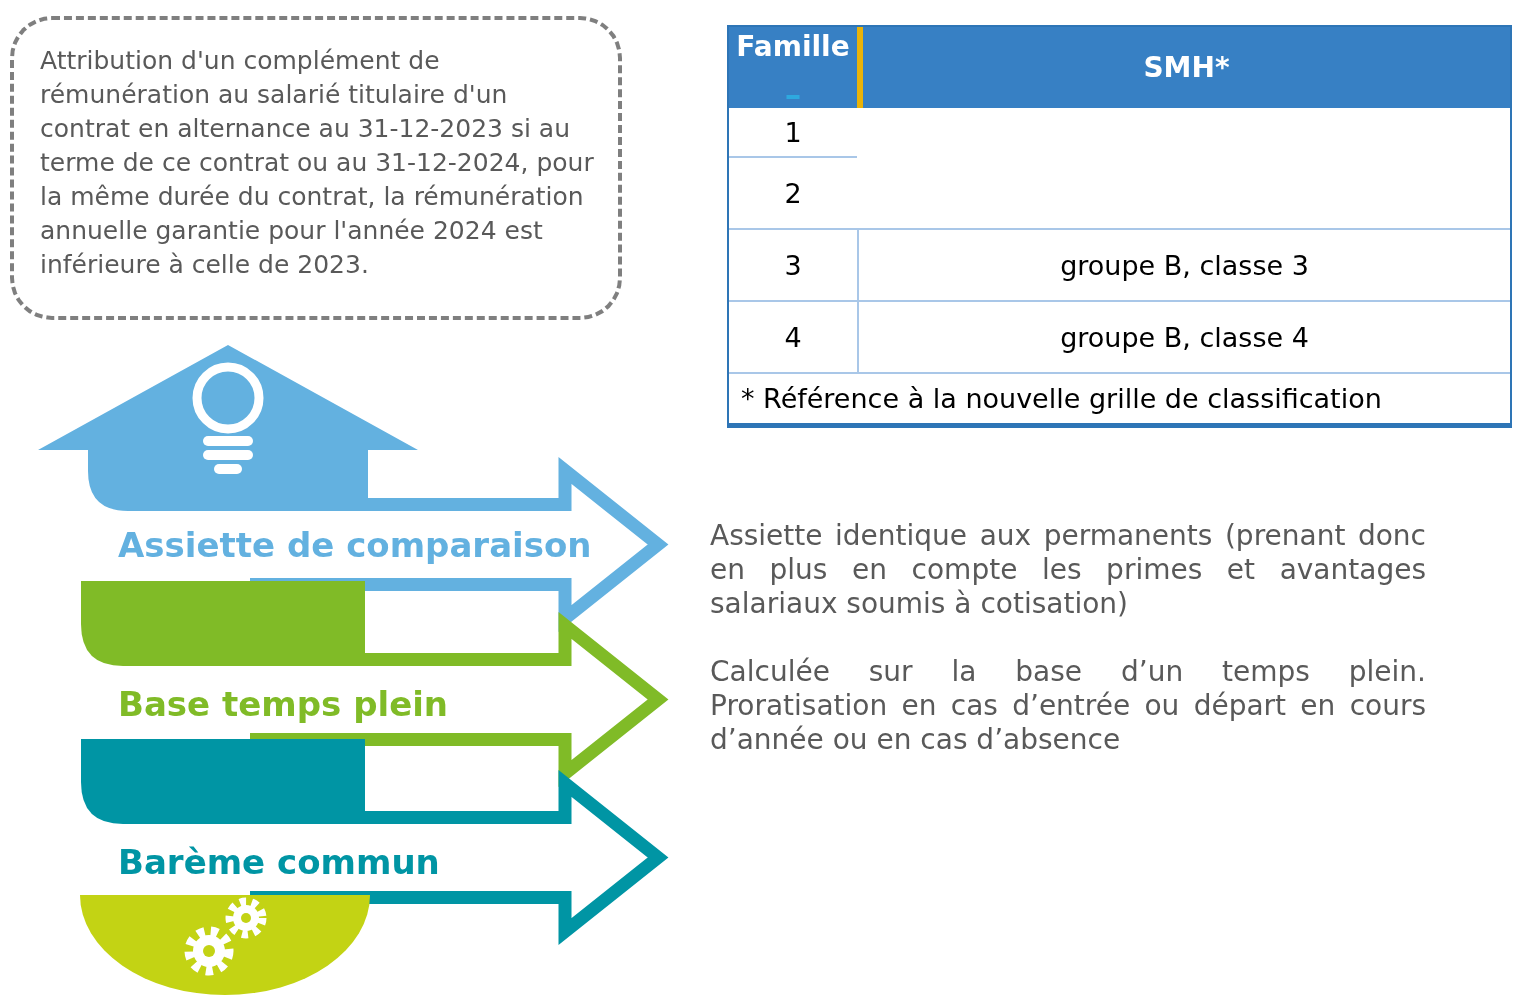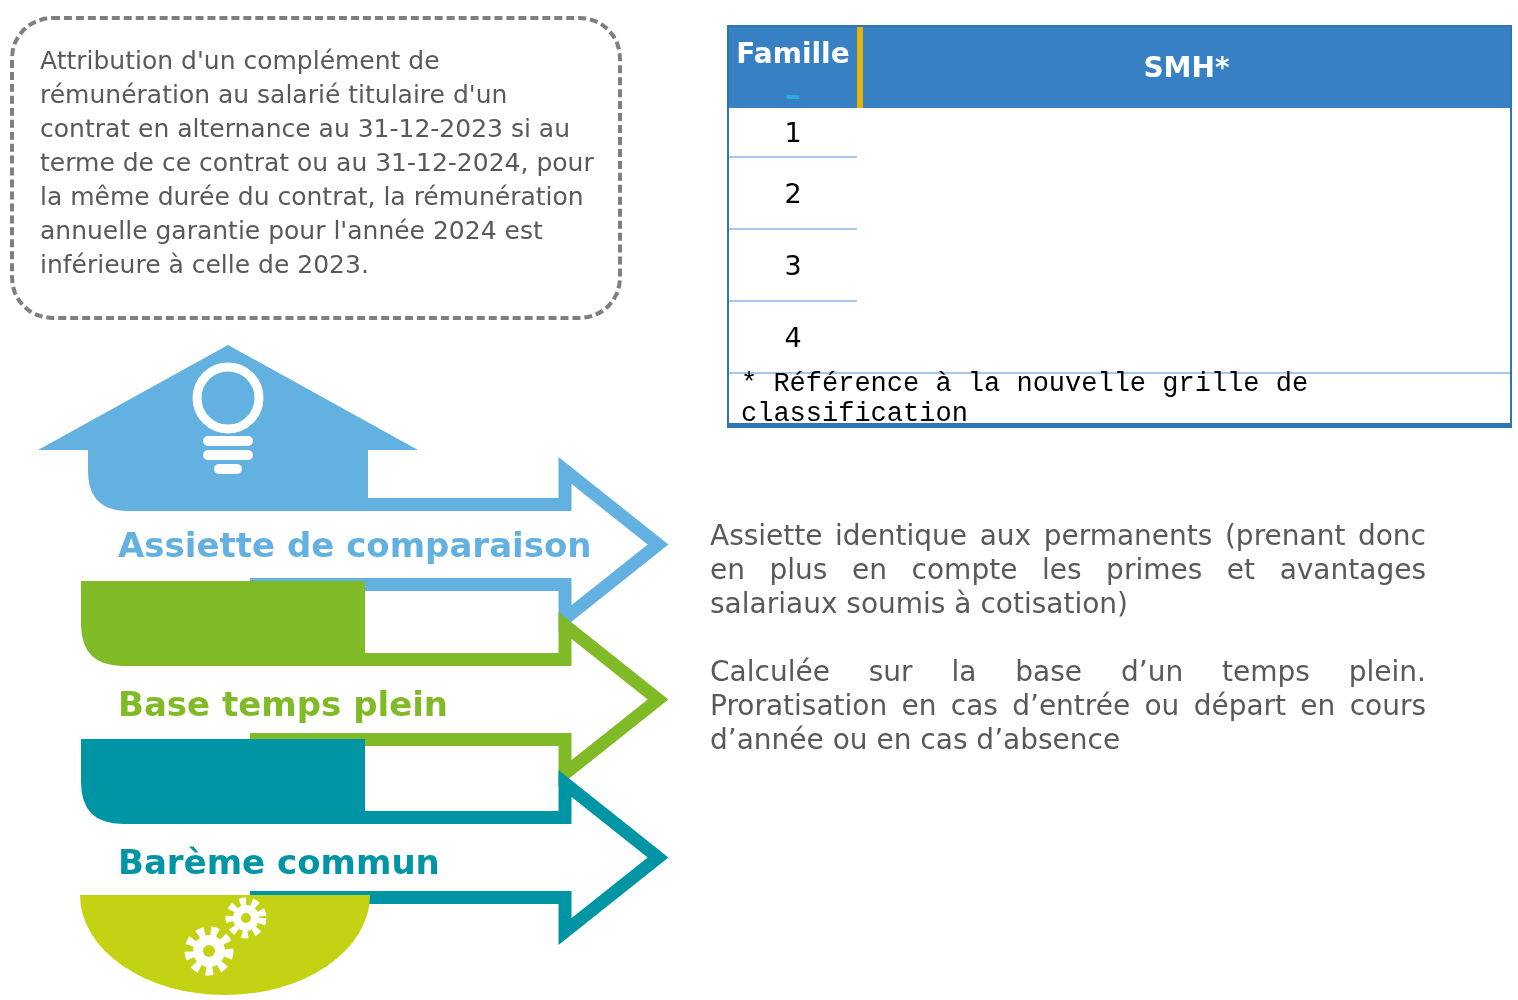--- a/index.html
+++ b/index.html
@@ -18,30 +18,30 @@
   .tbl{
     position:absolute;left:727px;top:25px;width:785px;box-sizing:border-box;
     border:2px solid #2e75b6;border-bottom-width:5px;background:#fff;
   }
   .trow{display:flex;}
   .cell{display:flex;align-items:center;justify-content:center;box-sizing:border-box;}
   .c1{flex:0 0 128px;width:128px;}
   .c2{flex:1;}
   .hrow{height:81px;background:#3780c4;}
   .hcell{color:#ffffff;font-weight:bold;font-size:28px;}
-  .hcell.c1{align-items:flex-start;padding-top:10px;position:relative;border-radius:14px;}
+  .hcell.c1{align-items:flex-start;padding-top:3px;position:relative;border-radius:14px;}
   .hcell.c2{border-left:6px solid #eab308;}
   .famdash{position:absolute;left:50%;transform:translateX(-50%);bottom:9px;width:13px;height:4px;background:#2ea9df;}
   .r1{height:48px;}
   .r{height:72px;}
   .drow .cell{font-size:27px;color:#000;}
   .drow .c2{border-left:2px solid #a9c7e8;}
   .drow + .drow .cell{border-top:2px solid #a9c7e8;}
   .frow{height:49px;border-top:2px solid #a9c7e8;}
-  .frow .cell{justify-content:flex-start;padding-left:12px;font-size:27px;color:#000;font-family:Liberation Mono, monospace;}
+  .frow .cell{justify-content:flex-start;padding-left:12px;font-size:27px;color:#000;}
   
   .desc{position:absolute;color:#595959;font-size:28px;line-height:34px;text-align:justify;}
   .desc1{left:710px;top:519px;width:716px;}
   .desc2{left:710px;top:655px;width:716px;}
   .desc3{left:722px;top:837px;width:712px;}
   
   .process-svg{position:absolute;left:0;top:330px;width:720px;height:670px;}
   .steplabel{font-family:"DejaVu Sans","Liberation Sans",sans-serif;font-size:34px;font-weight:bold;}
 </style>
 </head>
@@ -64,23 +64,25 @@
       </div>
     </div>
     <div class="trow drow r1">
       <div class="cell c1">1</div>
     </div>
     <div class="trow drow r">
       <div class="cell c1">2</div>
     </div>
     <div class="trow drow r">
       <div class="cell c1">3</div>
+      <div class="cell c2">groupe B, classe 3</div>
     </div>
     <div class="trow drow r">
       <div class="cell c1">4</div>
+      <div class="cell c2">groupe B, classe 4</div>
     </div>
     <div class="trow frow">
       <div class="cell" style="flex:1">* Référence à la nouvelle grille de classification</div>
     </div>
   </div>
 
   <svg class="process-svg" viewBox="0 330 720 670">
 
     <path d="M 250 504.5 H 565 V 470.5 L 658 544.5 L 565 618.5 V 584.5 H 250" fill="none" stroke="#63B1E0" stroke-width="13" stroke-linejoin="miter"></path>
 

